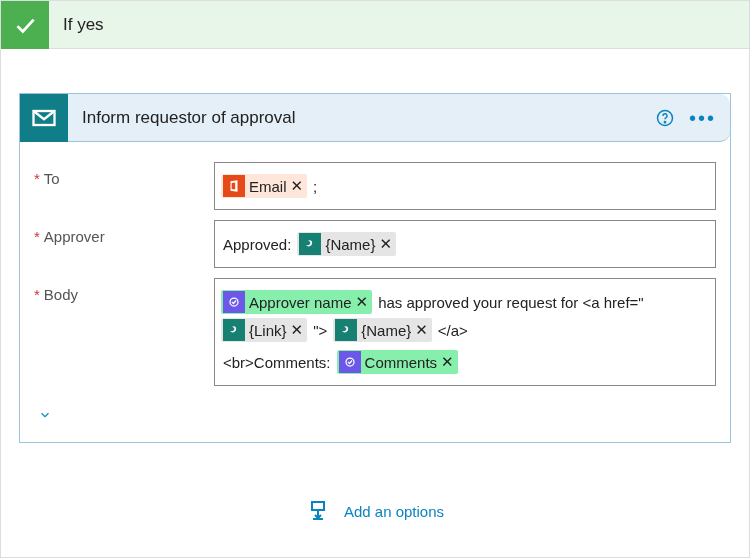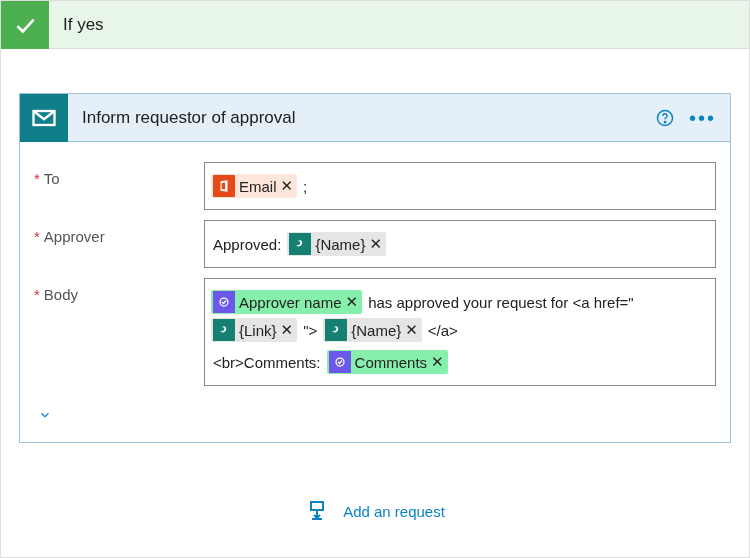--- a/index.html
+++ b/index.html
@@ -43,20 +43,21 @@
     margin: 44px 18px 0 18px;
     border: 1px solid #9cc2dd;
     background: #fff;
   }
   .card-header {
     display: flex;
     align-items: center;
     background: #e4eff7;
     border-bottom: 1px solid #9cc2dd;
     height: 48px;
+    border-radius: 10px;
   }
   .card-icon {
     width: 48px;
     height: 48px;
     background: #0f7e88;
     display: flex;
     align-items: center;
     justify-content: center;
     color: #fff;
   }
@@ -97,20 +98,21 @@
   .field {
     flex: 1;
     border: 1px solid #888;
     min-height: 34px;
     padding: 11px 6px;
     display: flex;
     flex-wrap: wrap;
     align-items: center;
     gap: 4px;
     font-size: 15px;
+    margin-left: 10px;
   }
   .field.body { min-height: 92px; }
   .plaintext { color: #222; padding: 2px 2px; }
   .token {
     display: inline-flex;
     align-items: center;
     background: #86efac;
     border-radius: 2px;
     padding: 1px 4px 1px 2px;
     gap: 4px;
@@ -280,16 +282,16 @@
     </div>
   </div>
 
   <div class="add-action">
     <svg width="24" height="24" viewBox="0 0 24 24" fill="none" stroke="#0a84c1" stroke-width="2">
       <rect x="6" y="3" width="12" height="8"></rect>
       <line x1="12" y1="11" x2="12" y2="19"></line>
       <line x1="7" y1="20" x2="17" y2="20"></line>
       <polyline points="9,16 12,19 15,16"></polyline>
     </svg>
-    <span>Add an request</span>
+    <span>Add an options</span>
   </div>
 
 </div>
 
 </body></html>

